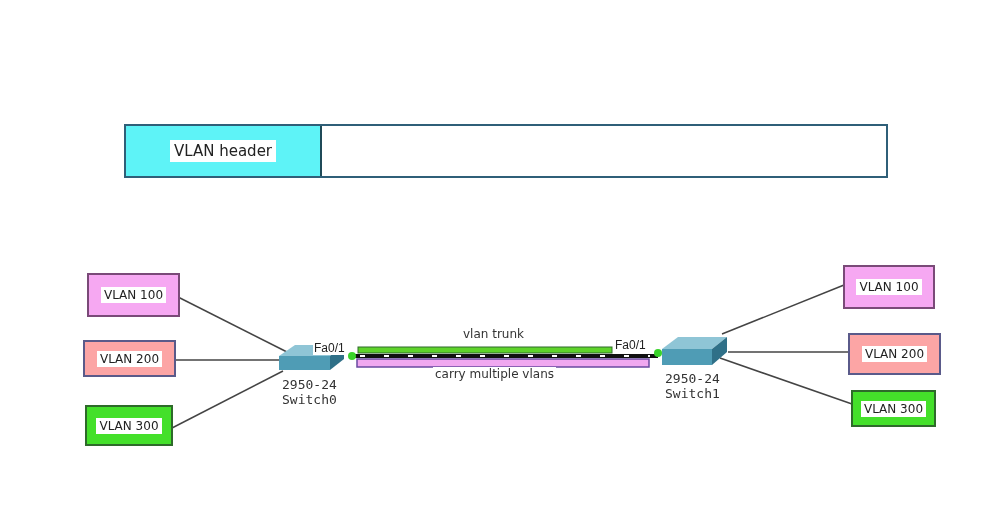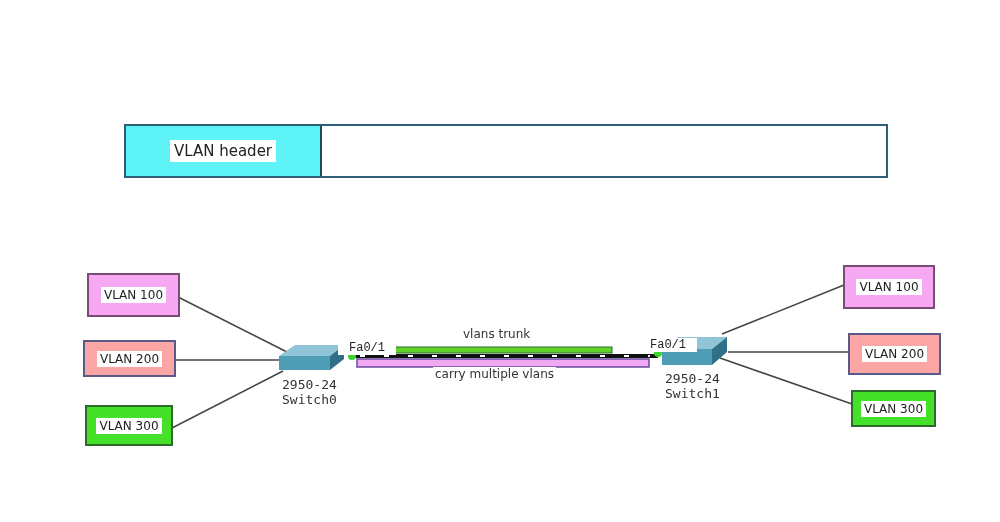--- a/index.html
+++ b/index.html
@@ -17,22 +17,22 @@
                       background: #8fd0fb; border-radius: 0 6px 6px 0; }
     .layer2-label { color: #1a2f55; font-size: 15px; margin-left: -40px; }
     .vlan-box { position: absolute; box-sizing: border-box; border: 2px solid #7a4a7a;
                 display: flex; align-items: center; justify-content: center; }
     .vlan-box .lbl { background: #ffffff; color: #222; font-size: 12px; padding: 1px 3px; }
     .v100 { background: #f6a8f2; border-color: #7a4a78; }
     .v200 { background: #fca5a5; border-color: #5a5a8a; }
     .v300 { background: #44e02a; border-color: #2e6a2a; }
     .dev-label { position: absolute; font-family: "DejaVu Sans Mono", monospace; font-size: 13px;
                  color: #333; line-height: 15px; }
-    .port-label { position: absolute; font-family: Liberation Mono, monospace; font-size: 12px;
-                  color: #222; background: #fff; padding: 0 11px; margin-left: 25px; }
+    .port-label { position: absolute; font-family: Liberation Sans, sans-serif; font-size: 12px;
+                  color: #222; background: #fff; padding: 0 1px; }
     .trunk-label { position: absolute; font-size: 12px; color: #333; background: #fff; padding: 0 2px; }
     svg.lines { position: absolute; left: 0; top: 0; }
   </style>
 </head>
 <body>
 
 <div class="frame-bar">
   <div class="vlan-header">
     <span class="vlan-header-label">VLAN header</span>
   </div>
@@ -61,21 +61,21 @@
     <polygon points="330,356 344,345 344,359 330,370" fill="#2f7088"></polygon>
   </g>
 
   <g>
     <polygon points="662,349 678,337 727,337 712,349" fill="#8fc5d6"></polygon>
     <polygon points="662,349 712,349 712,365 662,365" fill="#4f9cb5"></polygon>
     <polygon points="712,349 727,337 727,352 712,365" fill="#2f7088"></polygon>
   </g>
 </svg>
 
-<span class="trunk-label" style="left:461px; top:327px;">vlans trunk</span>
+<span class="trunk-label" style="left:461px; top:327px;">vlan trunk</span>
 <span class="trunk-label" style="left:433px; top:367px;text-align:right;">carry multiple vlans</span>
 
 <span class="port-label" style="left:313px; top:341px;">Fa0/1</span>
 <span class="port-label" style="left:614px; top:338px;">Fa0/1</span>
 
 <div class="dev-label" style="left:282px; top:377px;">
   <div>2950-24</div>
   <div>Switch0</div>
 </div>
 <div class="dev-label" style="left:665px; top:371px;">

